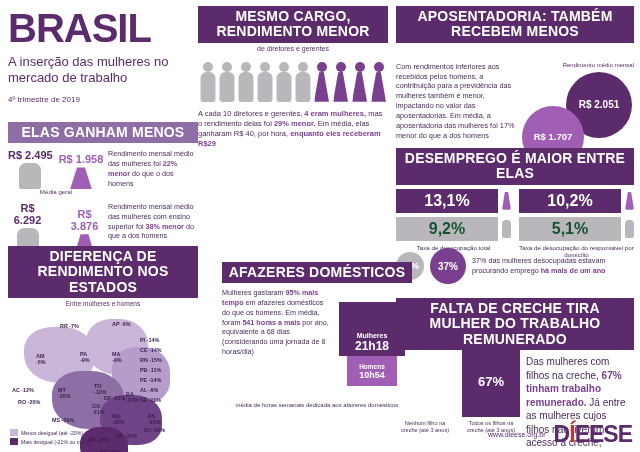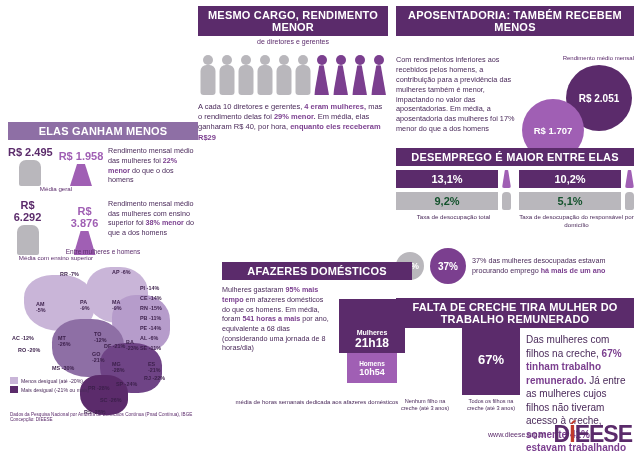--- a/index.html
+++ b/index.html
@@ -10,21 +10,21 @@
     color: #4a2a5a;
     position: relative;
     overflow: hidden;
   }
   .root { position: relative; width: 640px; height: 452px; }
 
   .bar-title {
     background: #5b2b6b;
     color: #ffffff;
     font-weight: bold;
-    font-size: 11px;
+    font-size: 14px;
     letter-spacing: .2px;
     padding: 3px 6px;
     text-align: center;
     line-height: 1.1;
   }
   .bar-title.light { background:#8e6fa5; }
 
   .abs { position: absolute; }
 
   
@@ -67,21 +67,21 @@
   .money { font-size:11px; font-weight:bold; color:#5b2b6b; }
   .money.alt { color:#a05fb4; }
   .fig { width:22px; }
   .small-note { font-size:6.2px; color:#5b2b6b; text-align:center; line-height:1.1; }
   .elas-desc { font-size:7.2px; line-height:1.35; width: 86px; }
 
   
   #sec-desemp { left: 396px; top: 148px; width: 238px; }
   .desemp-grid { display:flex; margin-top:4px; }
   .desemp-col { flex:1; }
-  .dbar { color:#fff; font-weight:bold; font-size:11px; padding:3px 0; text-align:center; }
+  .dbar { color:#fff; font-weight:bold; font-size:16px; padding:3px 0; text-align:center; }
   .dbar.purple { background:#5b2b6b; }
   .dbar.gray { background:#b9b7bc; color:#14532d; }
   .dcap { font-size:6.2px; text-align:center; margin-top:3px; line-height:1.2; color:#4a2a5a; }
   .mini-fig { display:inline-block; width:9px; height:18px; background:#b9b7bc; border-radius:4px 4px 2px 2px; vertical-align:middle; }
 
   
   #sec-mapa { left: 8px; top: 246px; width: 190px; }
   #mapa-sub { font-size:6.5px; text-align:center; color:#5b2b6b; margin-top:2px; }
   #map-wrap { position:relative; width:190px; height:168px; margin-top:2px; }
   .state-lbl { position:absolute; font-size:5.4px; color:#3b1f4a; font-weight:bold; white-space:nowrap; }
@@ -116,20 +116,25 @@
   #footer { position:absolute; right:8px; bottom:4px; display:flex; align-items:center; gap:8px; }
   #site { font-size:7px; color:#5b2b6b; }
   #logo { font-size:23px; font-weight:bold; color:#5b2b6b; letter-spacing:-1px; }
   #logo .red { color:#c0392b; }
 </style>
 </head>
 <body>
 
 <div class="root">
 
+  <div class="abs" id="title-block">
+    <div id="brand-title">BRASIL</div>
+    <div id="brand-sub">A inserção das mulheres no mercado de trabalho</div>
+    <div id="brand-date">4º trimestre de 2019</div>
+  </div>
 
   <div class="abs" id="sec-cargo">
     <div class="bar-title">MESMO CARGO, RENDIMENTO MENOR</div>
     <div id="cargo-sub">de diretores e gerentes</div>
     <div class="people-row">
       <div class="person g-gray">
           <div class="head"></div>
           <div class="body"></div>
         </div>
       <div class="person g-gray">
@@ -268,20 +273,21 @@
   <div class="abs" id="sec-desal">
     <div class="cbubble" style="width:28px;height:28px;background:#b9b7bc;font-size:9px;">27%</div>
     <div class="cbubble" style="width:36px;height:36px;background:#7b3f8f;font-size:10px;">37%</div>
     <div style="font-size:7.2px; line-height:1.35; width:150px;">
       <span>37% das mulheres desocupadas estavam procurando emprego</span>
       <span class="hl">há mais de um ano</span>
     </div>
   </div>
 
   <div class="abs" id="sec-mapa">
+    <div class="bar-title">DIFERENÇA DE RENDIMENTO NOS ESTADOS</div>
     <div id="mapa-sub">Entre mulheres e homens</div>
     <div id="map-wrap">
 
       <div class="blob" style="left:16px; top:18px; width:70px; height:56px; background:#c9b5d8;"></div>
       <div class="blob" style="left:78px; top:10px; width:62px; height:56px; background:#c9b5d8;"></div>
       <div class="blob" style="left:104px; top:38px; width:58px; height:56px; background:#b69ccb;"></div>
       <div class="blob" style="left:44px; top:62px; width:72px; height:58px; background:#8e6fa5;"></div>
       <div class="blob" style="left:92px; top:86px; width:62px; height:50px; background:#6f4486;"></div>
       <div class="blob" style="left:72px; top:118px; width:48px; height:40px; background:#5b2b6b;"></div>
 

